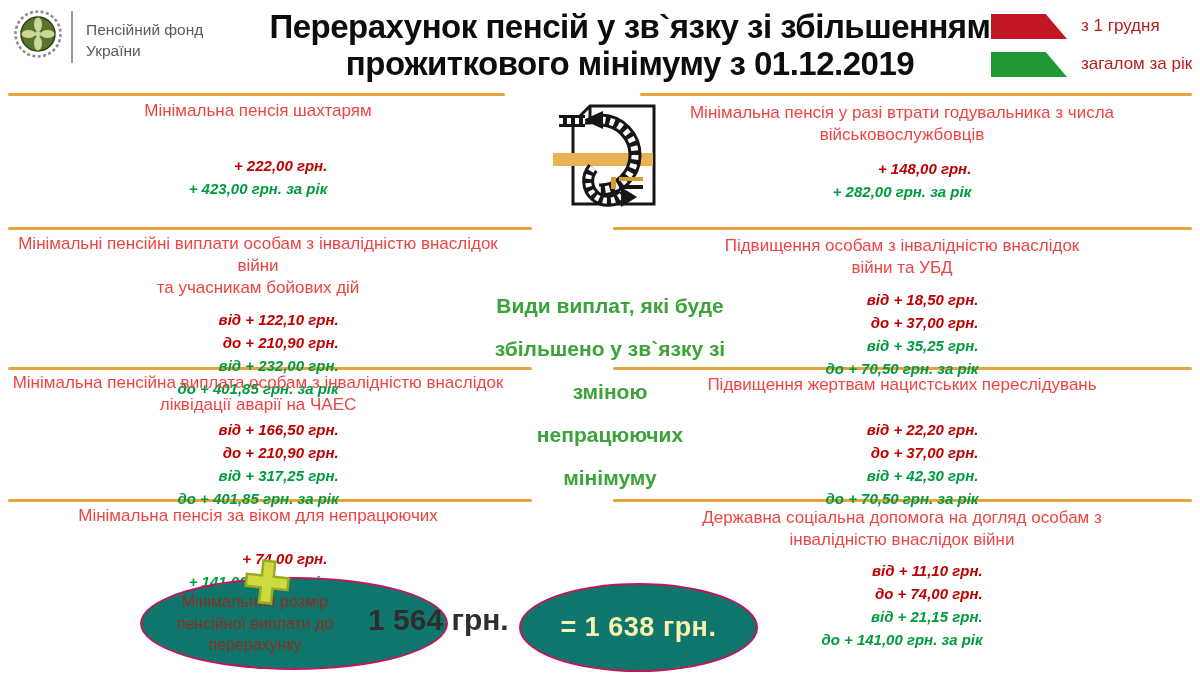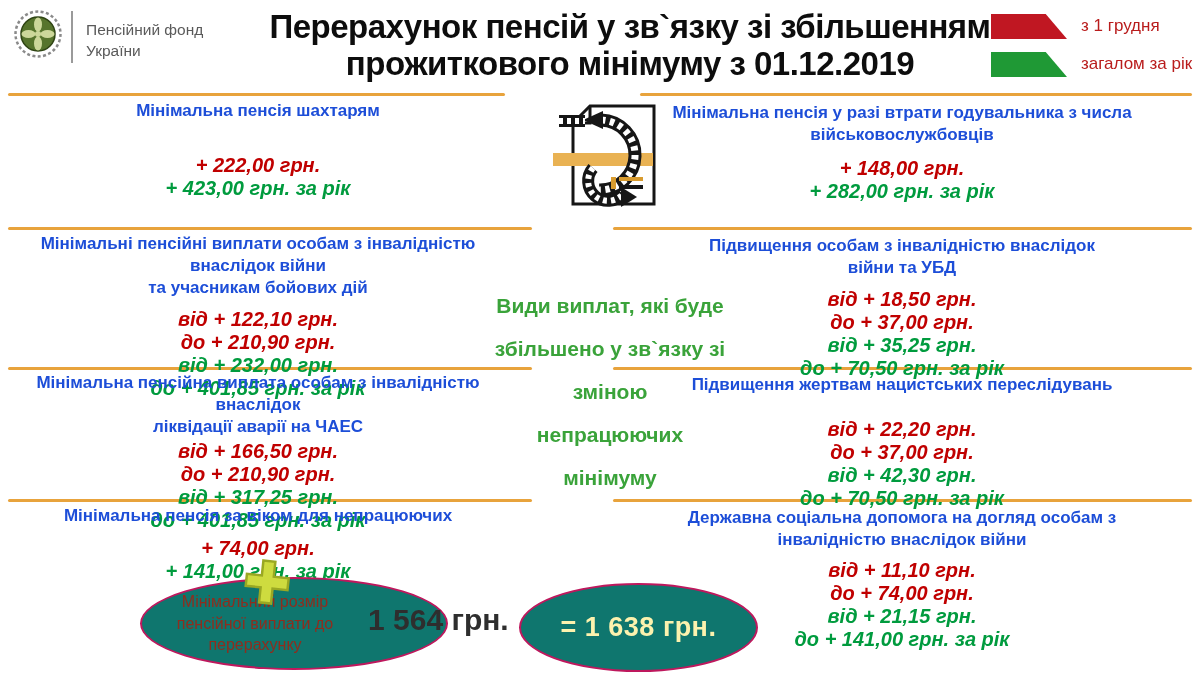--- a/index.html
+++ b/index.html
@@ -19,23 +19,23 @@
   .legend-swatch.green{background:#1f9935;}
   .legend-label{position:absolute;left:90px;top:4px;font-size:17px;color:#b91c1c;white-space:nowrap;}
 
   
   .divider{position:absolute;height:3px;background:#e8a33c;border-radius:2px;}
 
   
   .section{position:absolute;}
   .sec-left{left:8px;width:500px;}
   .sec-right{left:612px;width:580px;}
-  .sec-title{font-weight:700;font-size:17px;line-height:22px;text-align:center;color:#1d4ed8;}
-  .vals{display:table;margin:0 auto;text-align:center;font-style:italic;font-weight:700;
-        font-size:20px;line-height:23px;white-space:nowrap;}
+  .sec-title{font-weight:400;font-size:17px;line-height:22px;text-align:center;color:#ef4444;}
+  .vals{display:table;margin:0 auto;text-align:right;font-style:italic;font-weight:700;
+        font-size:15px;line-height:23px;white-space:nowrap;}
   .v.red{color:#c00000;}
   .v.green{color:#009b3e;}
 
   
   .center-text{position:absolute;left:455px;top:284px;width:310px;text-align:center;
                font-size:21px;font-weight:700;color:#3aa33a;line-height:43px;}
   .center-icon{position:absolute;left:533px;top:101px;}
 
   
   .ellipse{position:absolute;background:#0f766e;border:2px solid #be185d;border-radius:50%;
@@ -161,21 +161,21 @@
       <div class="v red">до + 210,90 грн.</div>
       <div class="v green">від + 317,25 грн.</div>
       <div class="v green">до + 401,85 грн.  за рік</div>
     </div>
   </div>
 
   <div class="section sec-left" style="top:505px;">
     <div class="sec-title">
       <div>Мінімальна пенсія за віком для непрацюючих</div>
     </div>
-    <div class="vals" style="margin-top:10px;">
+    <div class="vals" style="margin-top:20px;">
       <div class="v red">+ 74,00 грн.</div>
       <div class="v green">+ 141,00 грн. за рік</div>
     </div>
   </div>
 
   <div class="section sec-right" style="top:102px;">
     <div class="sec-title">
       <div>Мінімальна пенсія  у разі втрати годувальника з числа</div>
       <div>військовослужбовців</div>
     </div>

